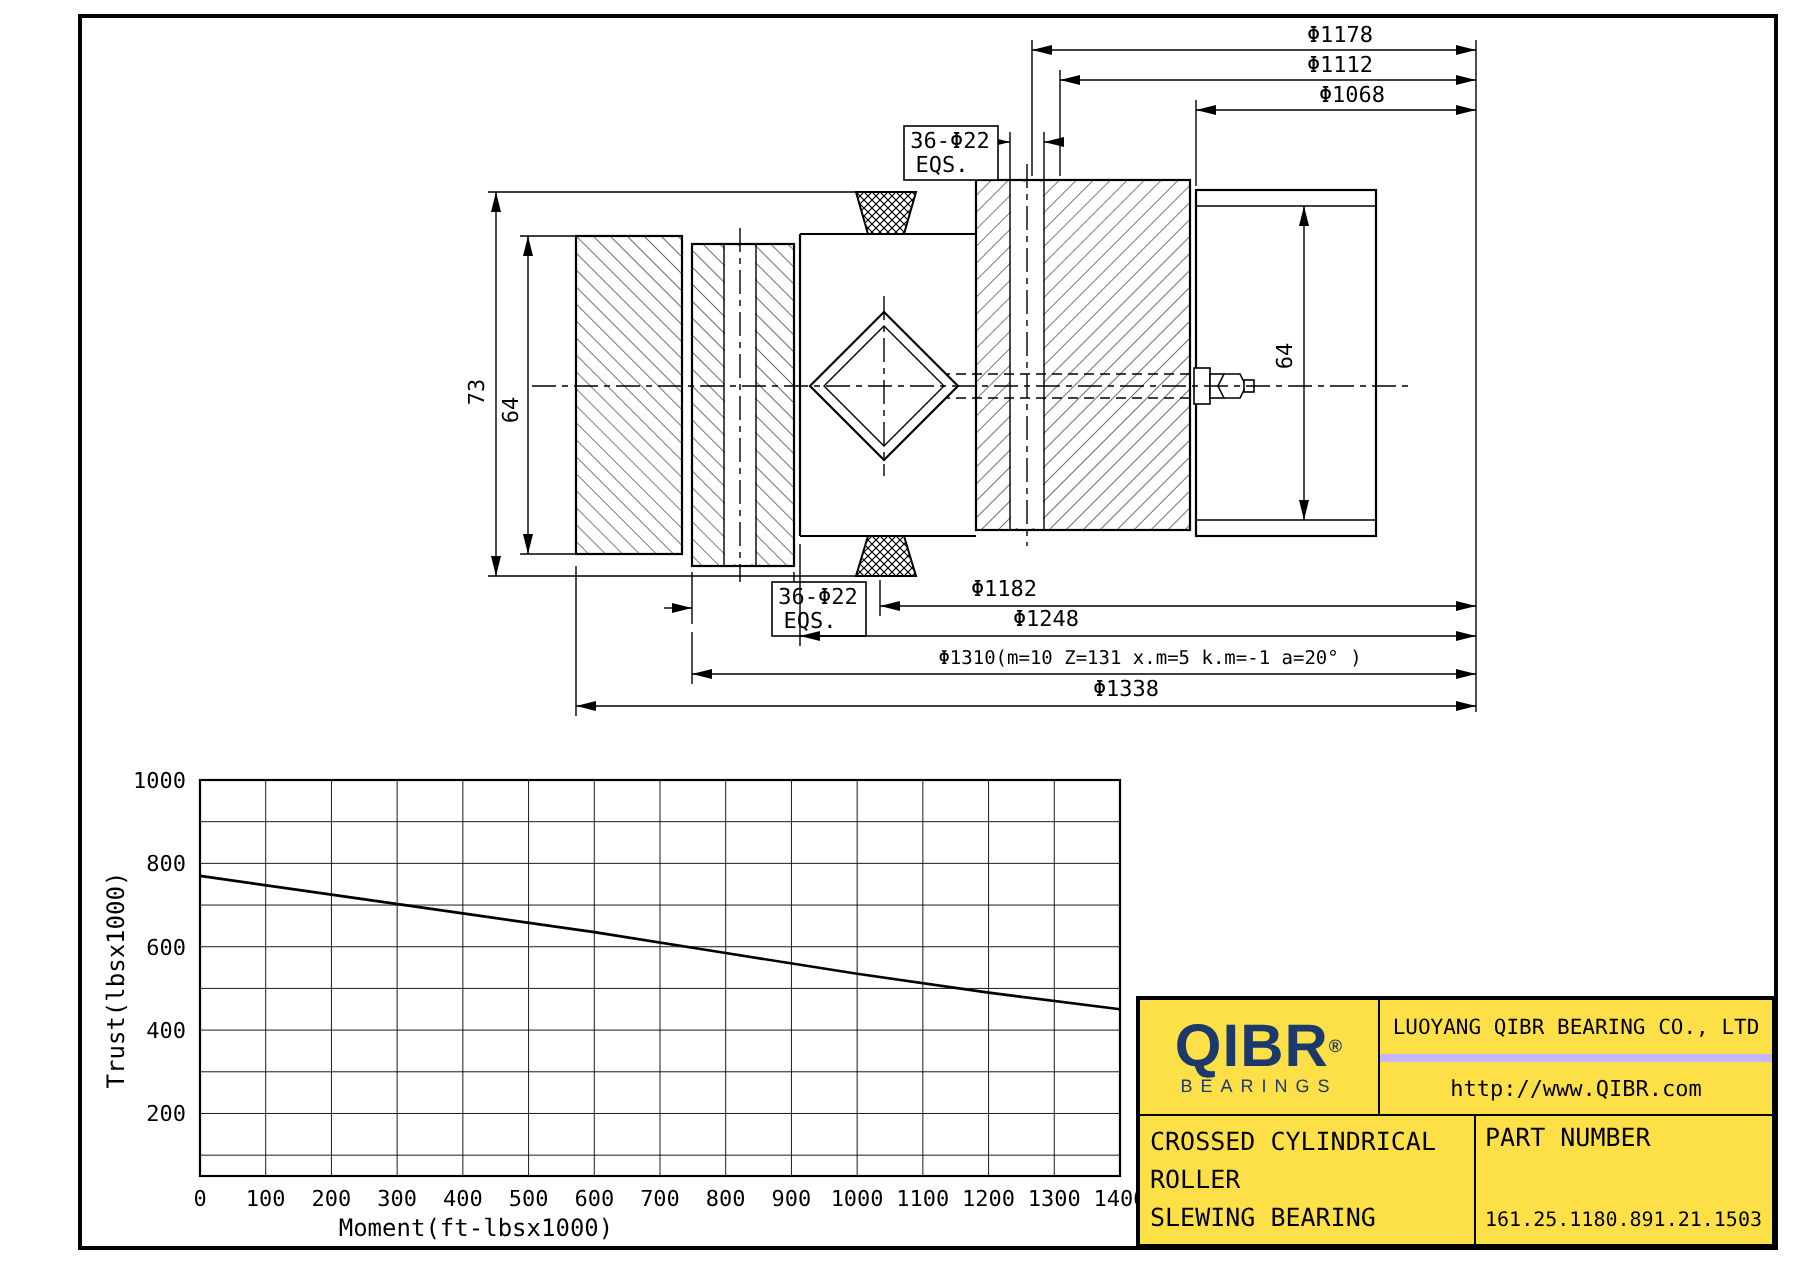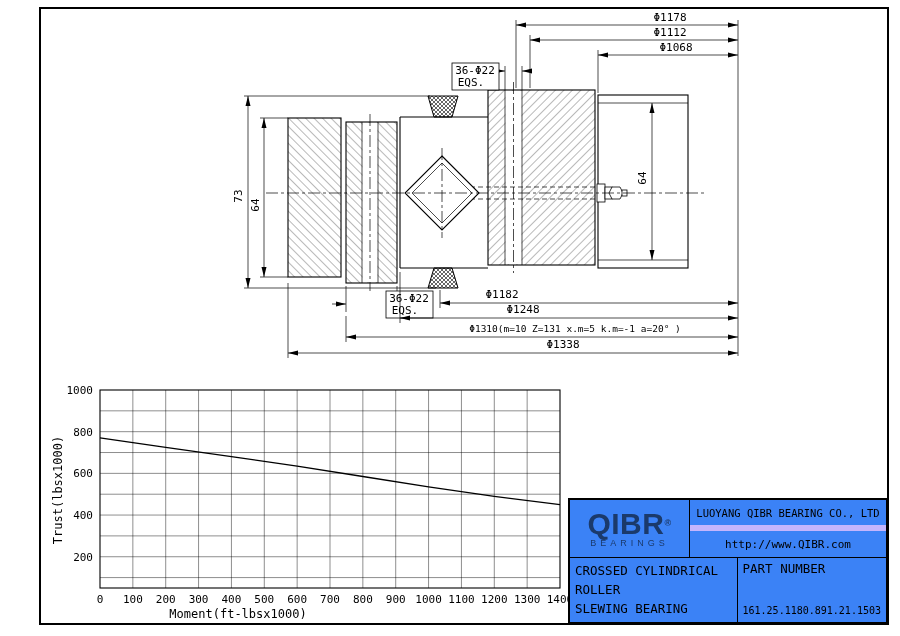--- a/index.html
+++ b/index.html
@@ -14,32 +14,32 @@
   .axislabel{font-size:12px;}
   .grid{stroke:#000;stroke-width:0.45;}
   .axisbox{fill:none;stroke:#000;stroke-width:1.1;}
   .dataline{fill:none;stroke:#000;stroke-width:1.3;}
   .thin{stroke:#000;stroke-width:0.7;fill:none;}
   .edge{stroke:#000;stroke-width:1.1;fill:none;}
   .cl{stroke:#000;stroke-width:0.7;fill:none;stroke-dasharray:12 3 3 3;}
   .dash{stroke:#000;stroke-width:0.7;fill:none;stroke-dasharray:5 3;}
 
   .titleblock{position:absolute;left:568px;top:498px;width:320px;height:126px;
-    border:2px solid #000;box-sizing:border-box;background:#3b82f6;}
+    border:2px solid #000;box-sizing:border-box;background:#fde047;}
   .tb-row1{height:58px;border-bottom:1px solid #000;display:flex;box-sizing:border-box;}
   .tb-logo-cell{width:120px;border-right:1px solid #000;box-sizing:border-box;
     display:flex;flex-direction:column;align-items:center;justify-content:center;}
   .logo-main{font-family:"Liberation Sans",sans-serif;font-weight:bold;font-size:30px;
     line-height:27px;color:var(--navy);letter-spacing:0.5px;}
   .logo-main sup{font-size:9px;vertical-align:top;}
   .logo-sub{font-family:"Liberation Sans",sans-serif;font-weight:normal;font-size:9px;
     letter-spacing:4px;color:var(--navy);margin-top:1px;}
   .tb-company-cell{flex:1;display:flex;flex-direction:column;box-sizing:border-box;}
   .company{flex:1;display:flex;align-items:center;justify-content:center;
-    font-size:10.5px;border-bottom:6px solid #c4b5fd;box-sizing:border-box;white-space:nowrap;}
+    font-size:10.5px;border-bottom:4px solid #c4b5fd;box-sizing:border-box;white-space:nowrap;}
   .website{height:26px;display:flex;align-items:center;justify-content:center;font-size:11px;}
   .tb-row2{display:flex;height:64px;box-sizing:border-box;}
   .tb-desc-cell{width:172px;border-right:1px solid #000;box-sizing:border-box;
     padding:3px 5px;font-size:12.5px;line-height:19px;white-space:nowrap;}
   .tb-part-cell{flex:1;padding:3px 5px;display:flex;flex-direction:column;
     justify-content:space-between;box-sizing:border-box;}
   .part-label{font-size:12.5px;white-space:nowrap;}
   .part-number{font-size:10px;white-space:nowrap;padding-bottom:3px;text-align:right;}
 </style>
 </head>

